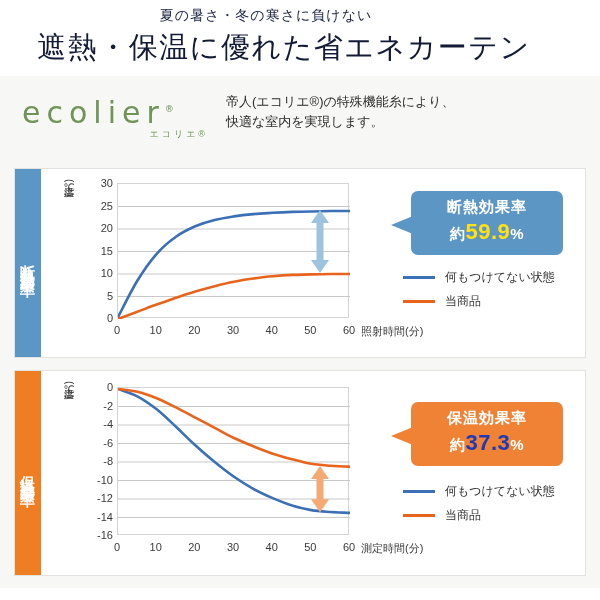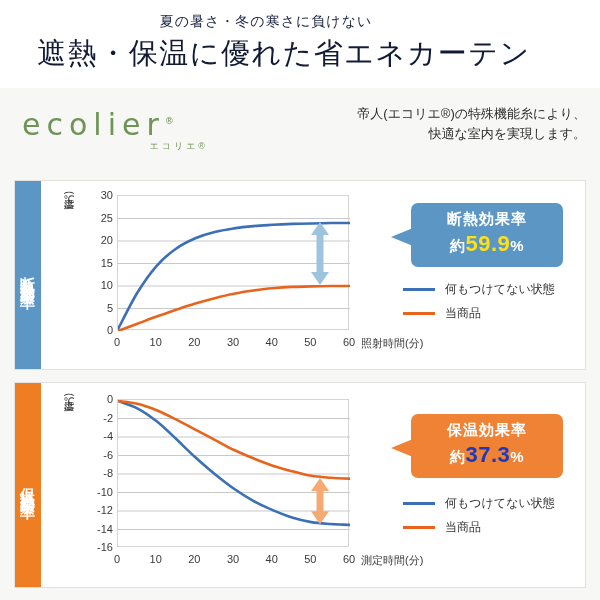--- a/index.html
+++ b/index.html
@@ -6,21 +6,21 @@
   body{
     width:600px;height:600px;
     background:#ffffff;
     font-family:"Liberation Sans","DejaVu Sans",sans-serif;
     overflow:hidden;
     position:relative;
   }
   
   .header{
     width:532px;
-    padding-top:14px;
+    padding-top:8px;
     text-align:center;
     box-sizing:border-box;
   }
   .header .sub{
     font-family:"Liberation Serif","DejaVu Serif",serif;
     font-size:14px;
     color:#1b2340;
     letter-spacing:1px;
     line-height:1.2;
   }
@@ -30,21 +30,21 @@
     color:#121a36;
     letter-spacing:1.5px;
     margin-top:6px;
     line-height:1.15;
     white-space:nowrap;
     margin-left:36px;
   }
   
   .content{
     position:absolute;
-    left:0;top:88px;
+    left:0;top:76px;
     width:600px;height:512px;
     background:#f7f7f5;
     box-sizing:border-box;
   }
   
   .brandrow{
     position:absolute;left:14px;top:8px;
     width:572px;height:78px;
     display:flex;align-items:flex-start;
   }
@@ -76,21 +76,21 @@
     color:#6f9457;
     letter-spacing:3px;
   }
   .desc{
     flex:1;
     font-size:13px;
     color:#2b2b2b;
     line-height:1.55;
     padding-top:8px;
   }
-  .desc div{white-space:nowrap;text-align:right;}
+  .desc div{white-space:nowrap;}
   
   .panel{
     position:absolute;
     left:14px;
     width:572px;
     background:#ffffff;
     border:1px solid #e2e2e0;
     box-sizing:border-box;
   }
   #panel-insulation{top:92px;height:190px;}

